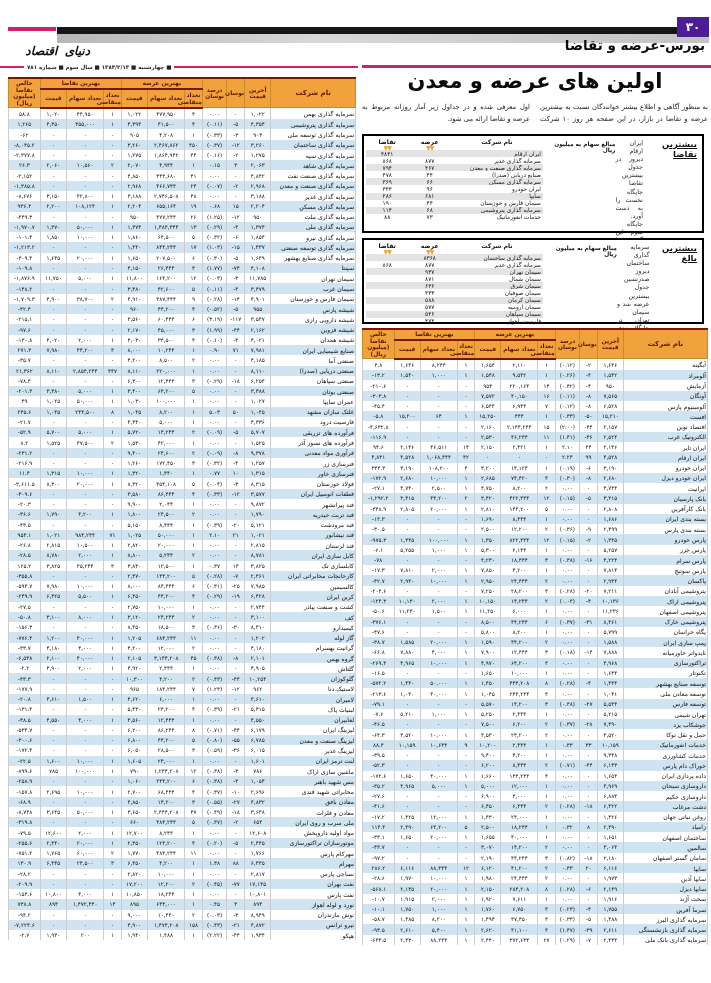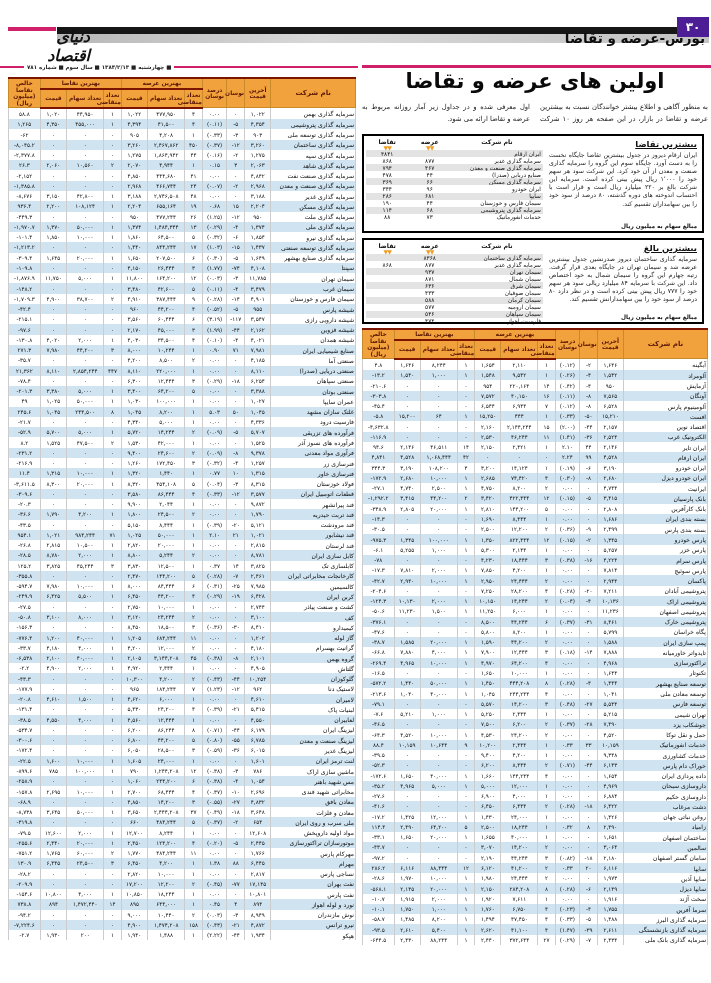--- a/index.html
+++ b/index.html
@@ -5,39 +5,39 @@
   html,body{margin:0;padding:0;}
   body{
     width:711px;height:983px;position:relative;background:#ffffff;
     font-family:"DejaVu Sans",sans-serif;overflow:hidden;
   }
   
   .red-accent{position:absolute;top:27px;left:8px;width:48px;height:4px;background:#cf2069;}
   .mast-black{position:absolute;top:27px;left:57px;right:2px;height:7px;background:#161616;}
   .mast-gray{position:absolute;top:34px;left:57px;right:2px;height:9px;
     background:linear-gradient(90deg,#b7b7b7,#d8d8d8 40%,#c3c3c3);}
-  .logo{position:absolute;top:27px;left:10px;width:80px;font-family:Liberation Sans, sans-serif;
-    font-style:italic;font-weight:bold;font-size:16px;color:#111;direction:rtl;}
+  .logo{position:absolute;top:44px;left:10px;width:80px;font-family:Liberation Mono, monospace;
+    font-style:italic;font-weight:bold;font-size:12px;color:#111;direction:rtl;}
   .page-badge{position:absolute;top:17px;right:2px;width:32px;height:20px;background:#4c1d95;
     color:#fff;font-size:12px;font-weight:bold;display:flex;align-items:center;justify-content:center;}
-  .section-title{position:absolute;top:30px;right:6px;font-size:13.5px;font-weight:bold;color:#0d0d0d;}
+  .section-title{position:absolute;top:37px;right:6px;font-size:13.5px;font-weight:bold;color:#0d0d0d;}
   .rule-right{position:absolute;top:65px;left:362px;right:0;height:3px;background:#cf2069;}
   .dateline{position:absolute;top:62px;left:0;width:358px;height:10px;display:flex;align-items:center;direction:ltr;}
   .dateline .dash{width:24px;height:2px;background:#cf2069;margin-right:3px;}
   .dateline .dtext{font-size:5.5px;font-weight:bold;color:#222;direction:rtl;white-space:nowrap;}
   .dateline .fill{flex:1;height:1.5px;background:#cf2069;margin-left:3px;}
   
   .headline{position:absolute;top:69px;left:362px;width:346px;text-align:center;
     font-size:21px;font-weight:900;color:#0a0a0a;letter-spacing:-0.5px;}
   .intro{position:absolute;top:101px;left:362px;width:346px;height:31px;
     column-count:2;column-gap:10px;direction:rtl;font-size:6.8px;line-height:12px;
     text-align:justify;color:#191919;}
   .minibox{position:absolute;left:362px;width:342px;border:2px solid #000;background:#fff;
     display:flex;direction:rtl;box-sizing:border-box;}
-  .minibox .textcol{width:47%;padding:3px 5px 2px 4px;display:flex;flex-direction:column;box-sizing:border-box;}
+  .minibox .textcol{width:47%;padding:3px 5px 2px 4px;display:flex;flex-direction:row;box-sizing:border-box;}
   .textcol h3{font-size:8.5px;font-weight:bold;text-decoration:underline;margin:0 0 2px 0;color:#111;}
   .textcol p{font-size:6.2px;line-height:8.1px;text-align:justify;margin:0;color:#222;flex:1;}
   .textcol .caption{font-size:5.8px;font-weight:bold;margin-top:2px;color:#111;}
   .minibox table{width:53%;border-collapse:collapse;direction:rtl;margin:2px 2px 2px 2px;
     table-layout:fixed;align-self:flex-start;box-sizing:border-box;}
   .minibox th{font-size:6.2px;font-weight:bold;color:#111;padding:0;text-align:center;vertical-align:top;}
   .minibox th .arrows{display:block;color:#f09d28;font-size:6px;letter-spacing:-1px;line-height:5px;}
   .minibox tbody td{font-size:5.8px;height:7.1px;padding:0 2px;text-align:center;
     color:#111;overflow:hidden;white-space:nowrap;}
   .minibox tbody td:first-child{text-align:right;}
@@ -70,21 +70,21 @@
 <div class="logo">دنیای اقتصاد</div>
 <div class="page-badge">۳۰</div>
 <div class="section-title">بورس-عرضه و تقاضا</div>
 <div class="rule-right"></div>
 <div class="dateline">
   <div class="dash"></div>
   <div class="dtext">■ چهارشنبه ■ ۱۳۸۴/۲/۱۳ ■ سال سوم ■ شماره ۷۸۱</div>
   <div class="fill"></div>
 </div>
 
-<div class="headline">اولین های عرضه و تقاضا</div>
+<div class="headline">اولین های عرضه و معدن</div>
 <div class="intro">به منظور آگاهی و اطلاع بیشتر خوانندگان نسبت به بیشترین عرضه و تقاضا در بازار، در این صفحه هر روز ۱۰ شرکت اول معرفی شده و در جداول زیر آمار روزانه مربوط به عرضه و تقاضا ارائه می شود.</div>
 
 <div class="minibox" id="demand-box">
   <div class="textcol">
     <h3>بیشترین تقاضا</h3>
     <p>ایران ارقام دیروز در جدول بیشترین تقاضا جایگاه نخست را به دست آورد. جایگاه سوم این گروه را سرمایه گذاری صنعت و معدن از آن خود کرد. این شرکت سود هر سهم خود را ۱٬۰۰۰ ریال پیش بینی کرده است. سرمایه این شرکت بالغ بر ۲۲۰ میلیارد ریال است و قرار است با احتساب اندوخته های دوره گذشته، ۸۰ درصد از سود خود را بین سهامداران تقسیم کند.</p>
     <div class="caption">مبالغ سهام به میلیون ریال</div>
   </div>
   <table>
     <colgroup>

